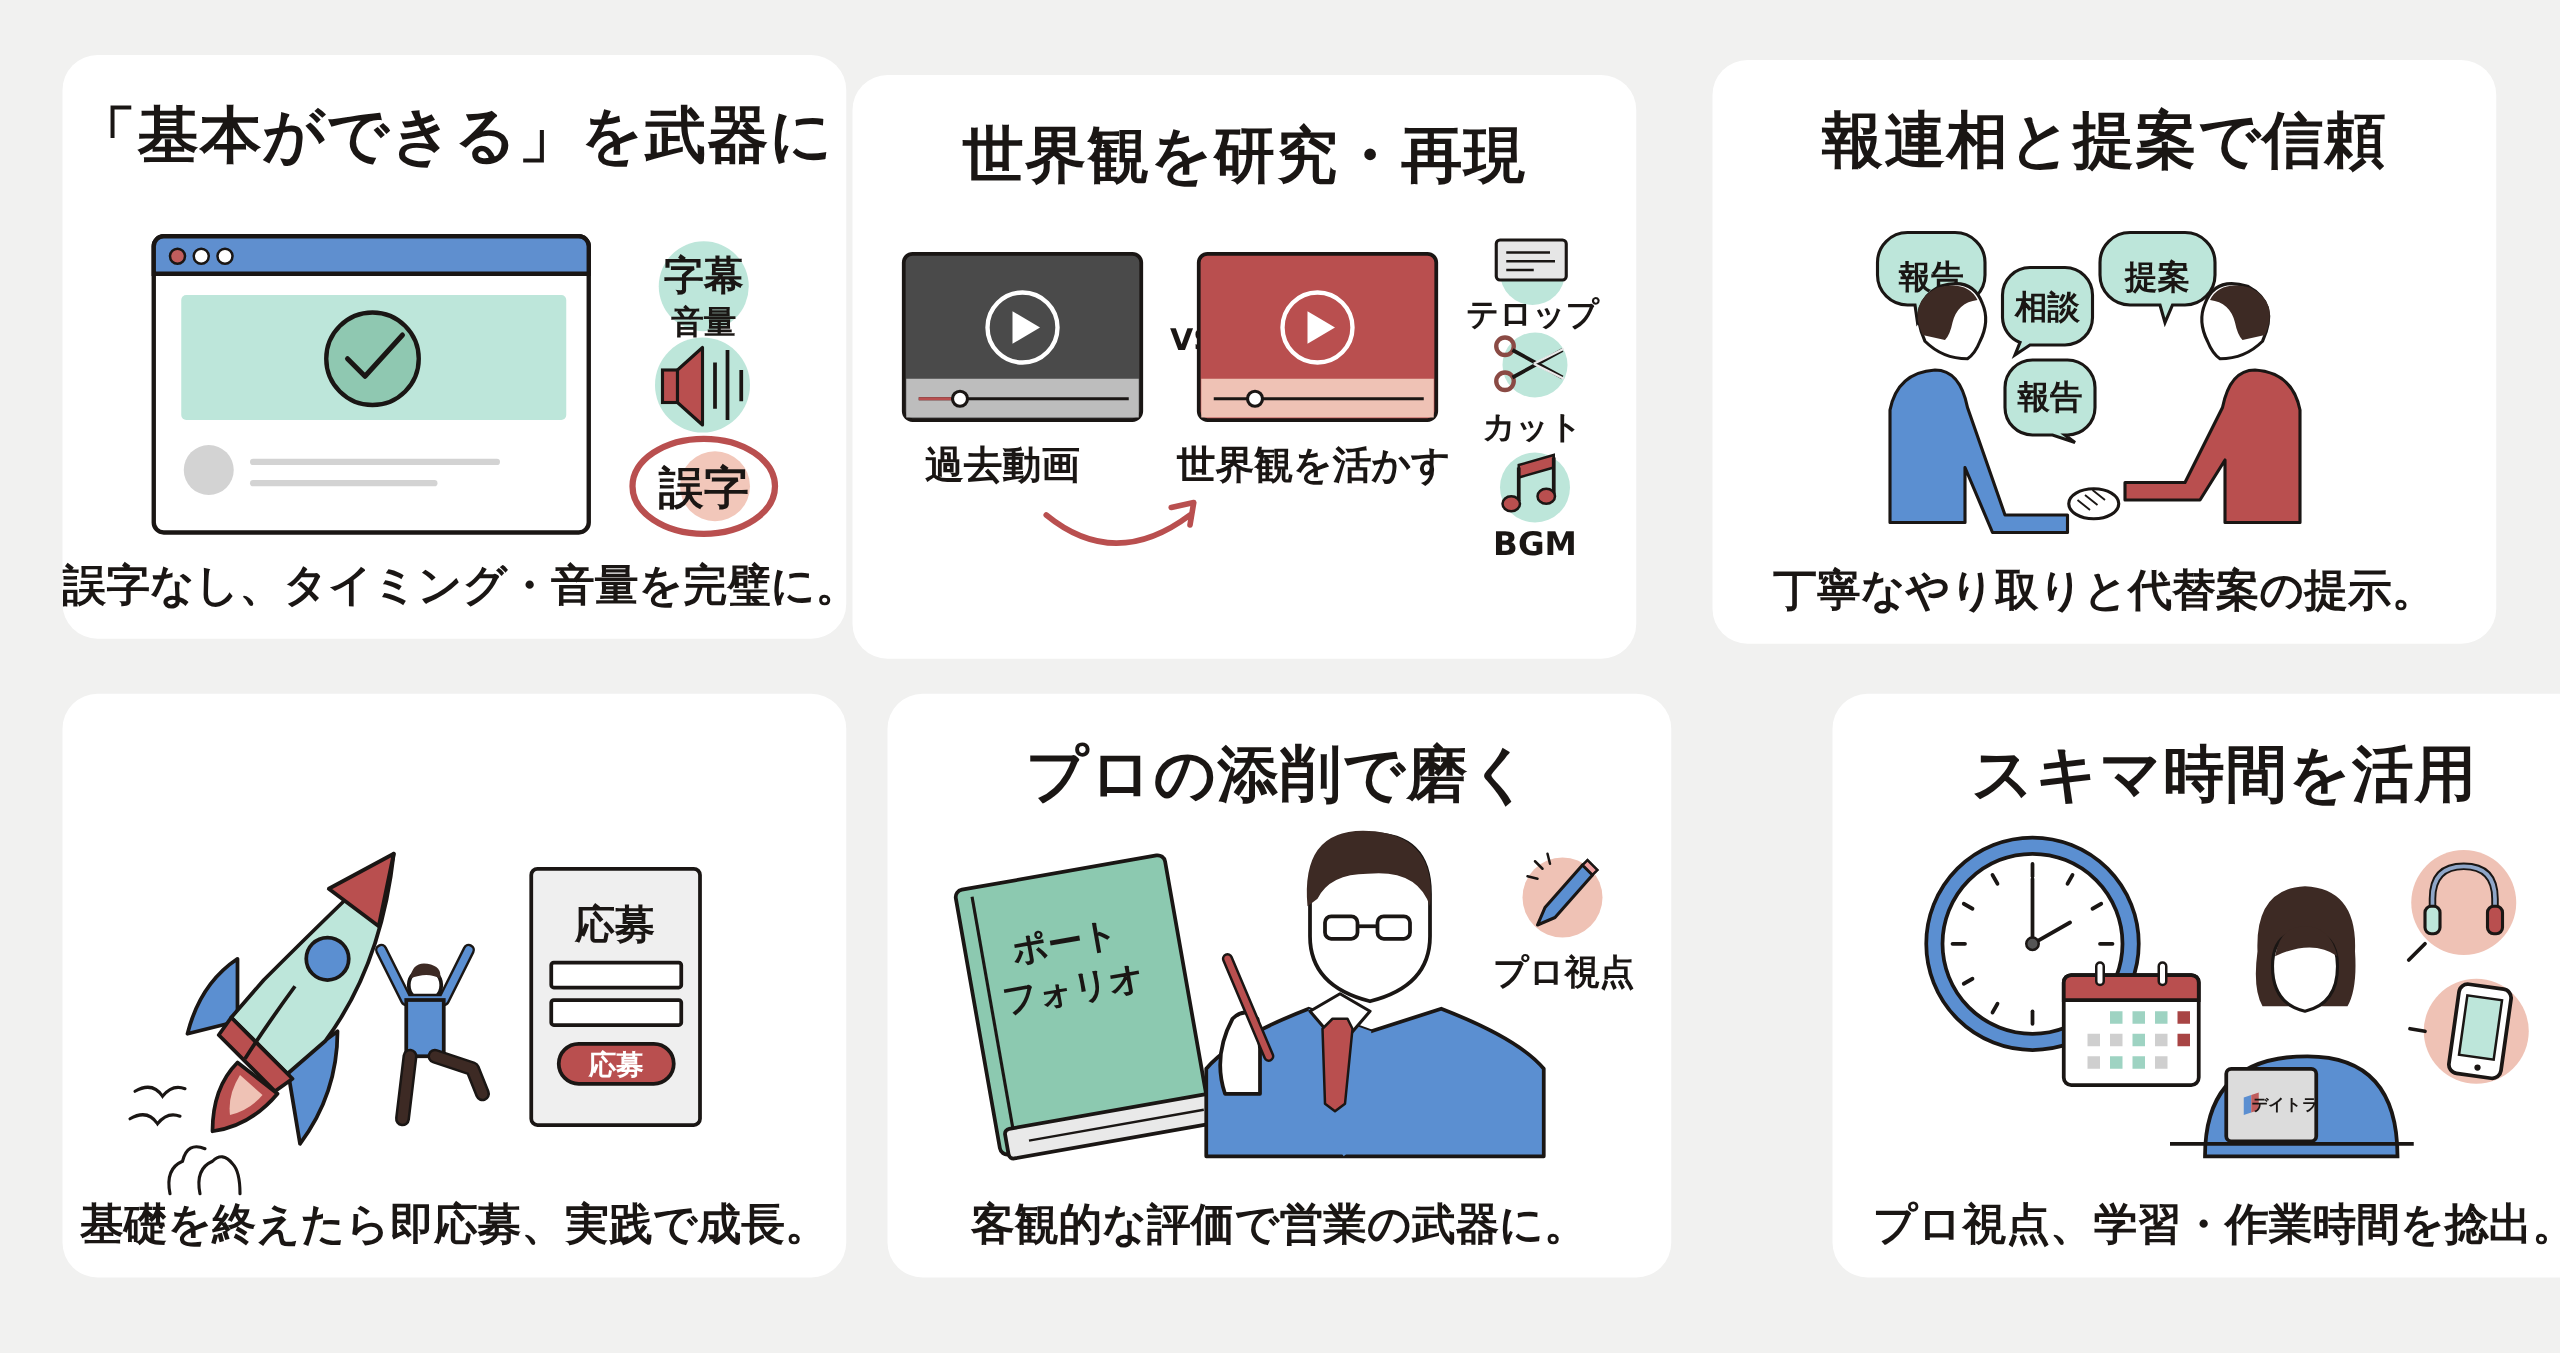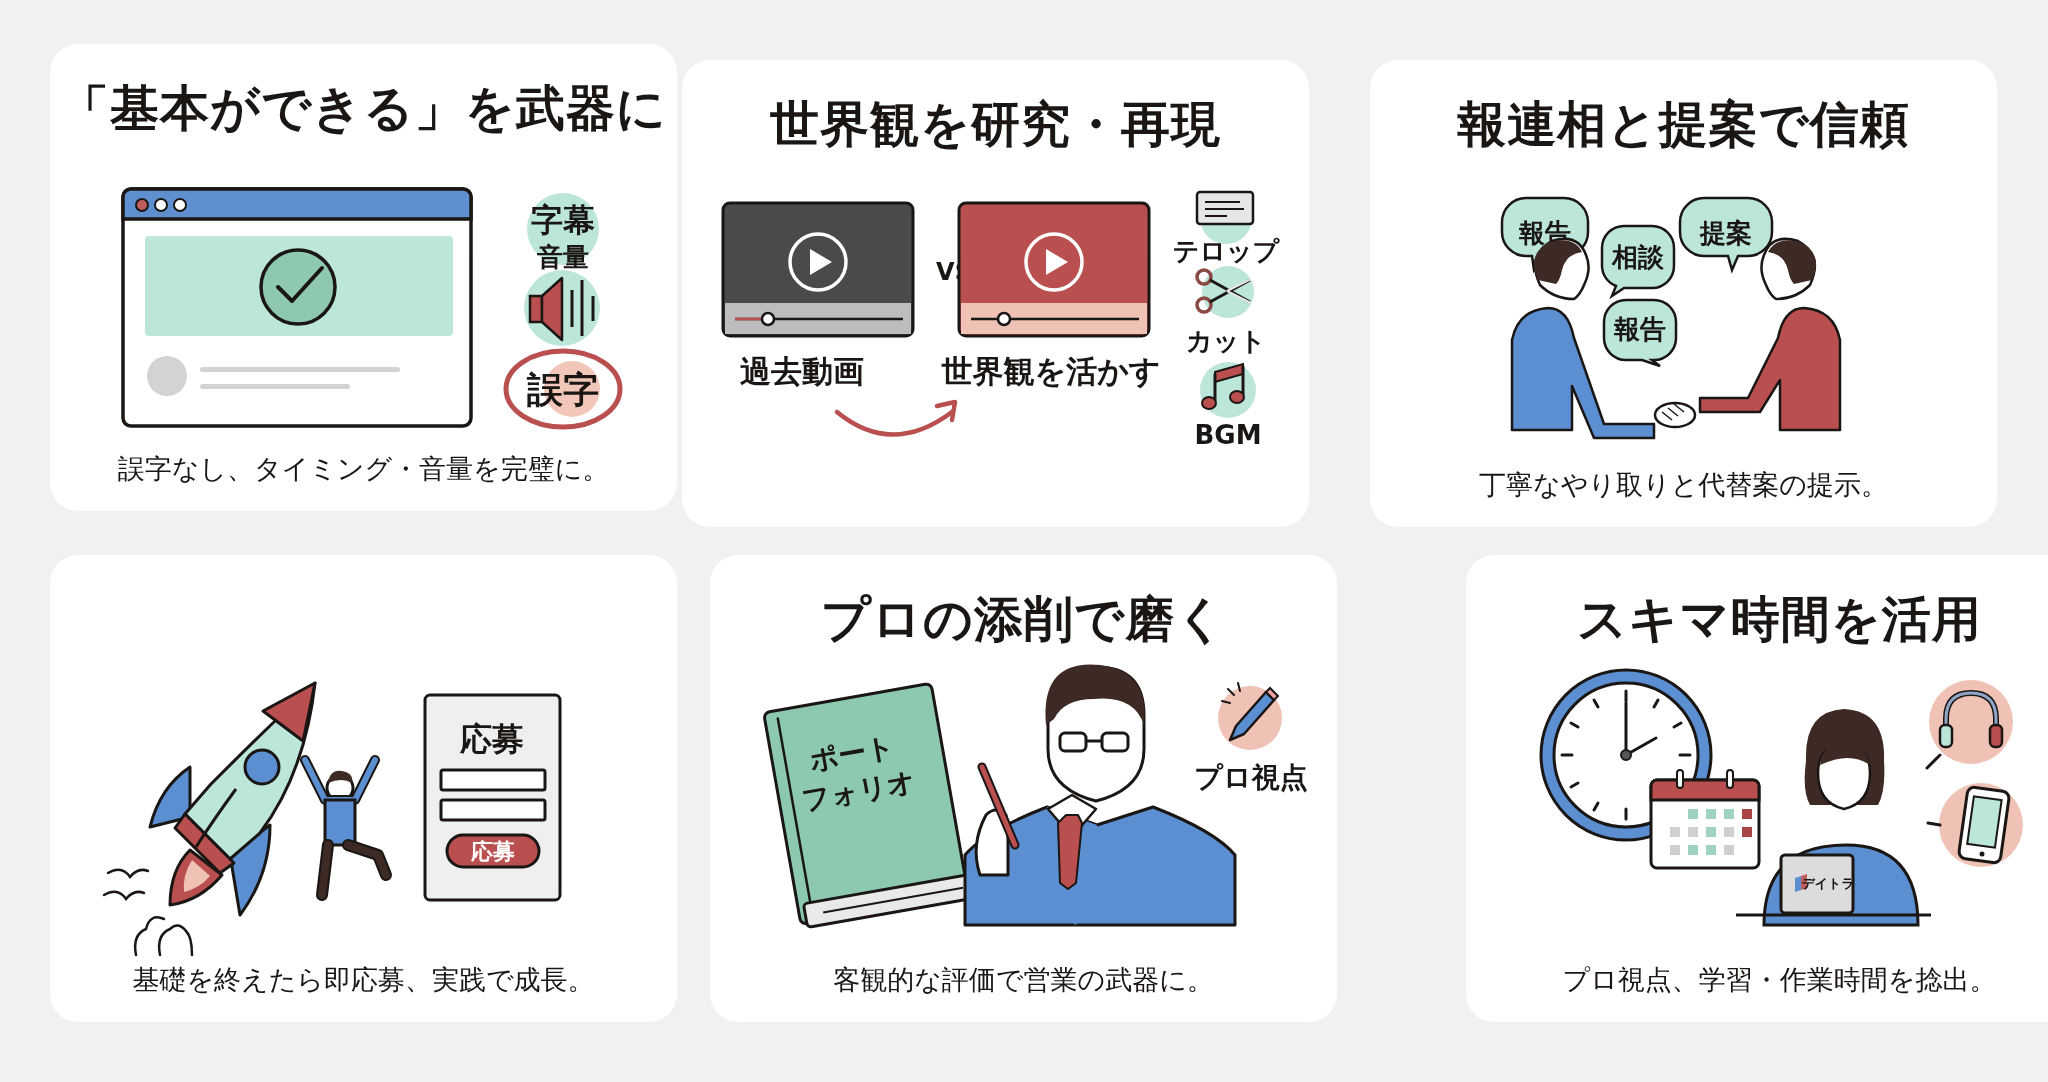--- a/index.html
+++ b/index.html
@@ -27,22 +27,22 @@
     font-weight: bold;
     letter-spacing: 1px;
     white-space: nowrap;
     line-height: 70px;
   }
   .card-caption {
     position: absolute;
     left: 0; right: 0;
     top: 400px;
     text-align: center;
-    font-size: 27px;
-    font-weight: normal;
+    font-size: 35px;
+    font-weight: bold;
     white-space: nowrap;
     line-height: 50px;
   }
   .illus { position: absolute; left: 0; top: 0; width: 627px; height: 467px; }
   .lbl { font-weight: bold; fill: #1a1614; font-family: "DejaVu Sans", "Liberation Sans", sans-serif; }
 </style>
 </head>
 <body>
 
 <div class="card" style="left:50px; top:44px;">
@@ -134,21 +134,21 @@
       <path d="M533 312 l28 -8 v10 l-28 8z" fill="#b94f4f" stroke="#1a1614" stroke-width="2"></path>
       <line x1="533" y1="314" x2="533" y2="341" stroke="#1a1614" stroke-width="3"></line>
       <line x1="561" y1="306" x2="561" y2="335" stroke="#1a1614" stroke-width="3"></line>
       <ellipse cx="527" cy="343" rx="7" ry="6" fill="#b94f4f" stroke="#1a1614" stroke-width="2"></ellipse>
       <ellipse cx="555" cy="337" rx="7" ry="6" fill="#b94f4f" stroke="#1a1614" stroke-width="2"></ellipse>
     </g>
     <text class="lbl" x="546" y="384" font-size="26" text-anchor="middle">BGM</text>
   </svg>
 </div>
 
-<div class="card" style="left:1370px; top:60px;">
+<div class="card" style="left:1370px; top:48px;">
   <div class="card-title">報連相と提案で信頼</div>
   <svg class="illus" viewBox="0 0 627 467">
 
     <g>
       <path d="M156 138 h38 a24 24 0 0 1 24 24 v10 a24 24 0 0 1 -24 24 h-20 l-10 14 l-2 -14 h-6 a24 24 0 0 1 -24 -24 v-10 a24 24 0 0 1 24 -24z" fill="#bde6da" stroke="#1a1614" stroke-width="2.5"></path>
       <text class="lbl" x="175" y="182" font-size="26" text-anchor="middle">報告</text>
     </g>
     <g>
       <path d="M254 166 h28 a22 22 0 0 1 22 22 v18 a22 22 0 0 1 -22 22 h-28 l-12 8 l4 -10 a22 22 0 0 1 -14 -20 v-18 a22 22 0 0 1 22 -22z" fill="#bde6da" stroke="#1a1614" stroke-width="2.5"></path>
       <text class="lbl" x="268" y="206" font-size="26" text-anchor="middle">相談</text>

